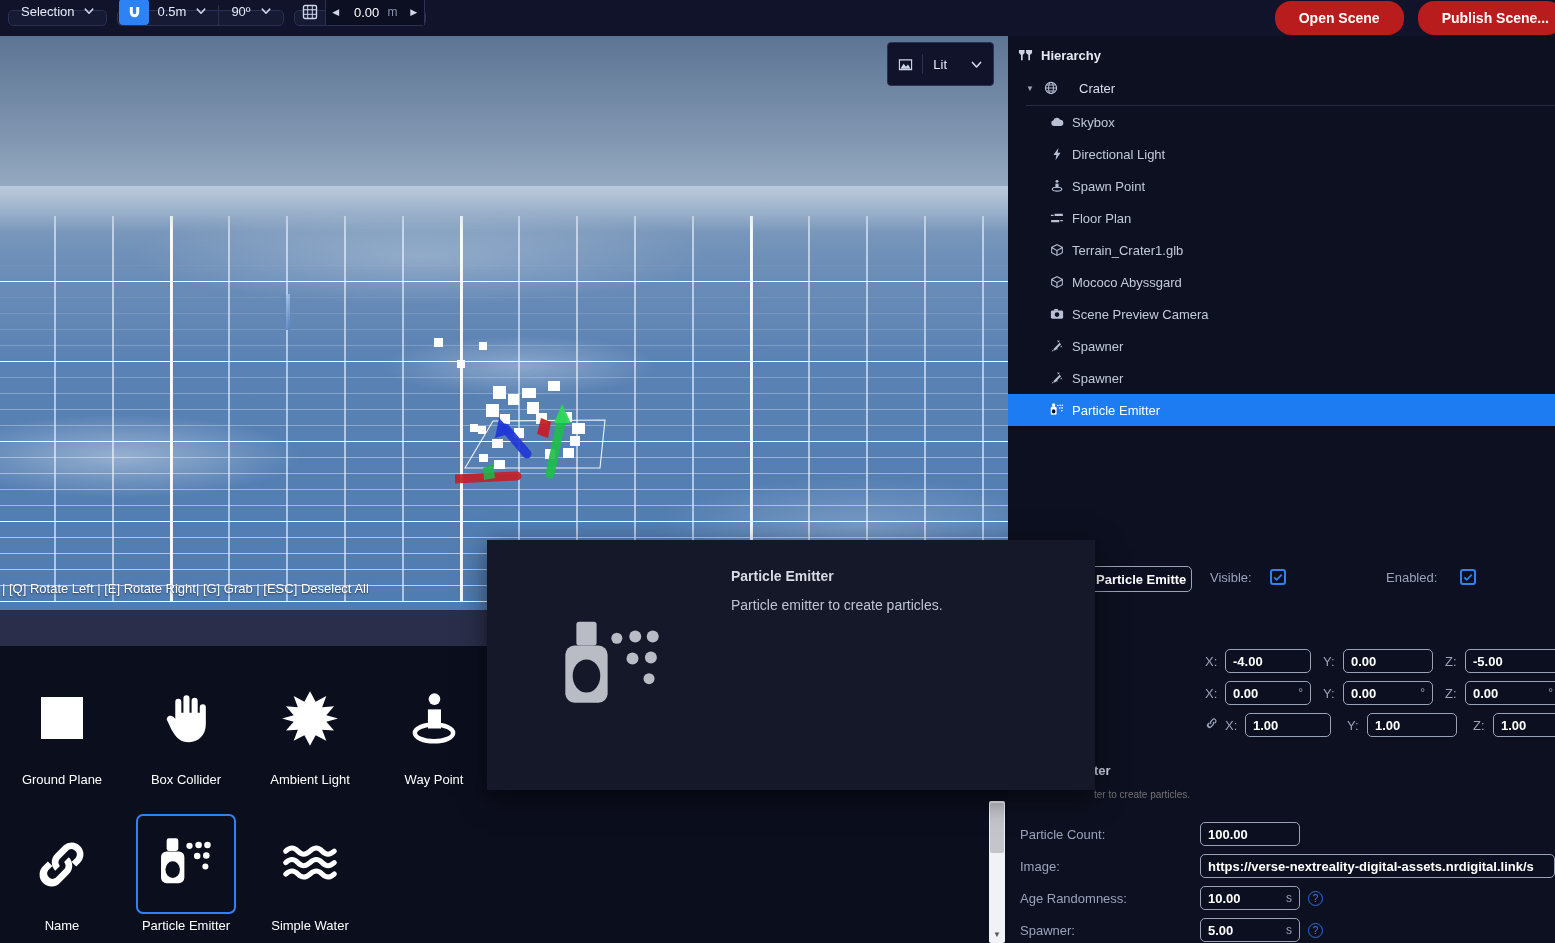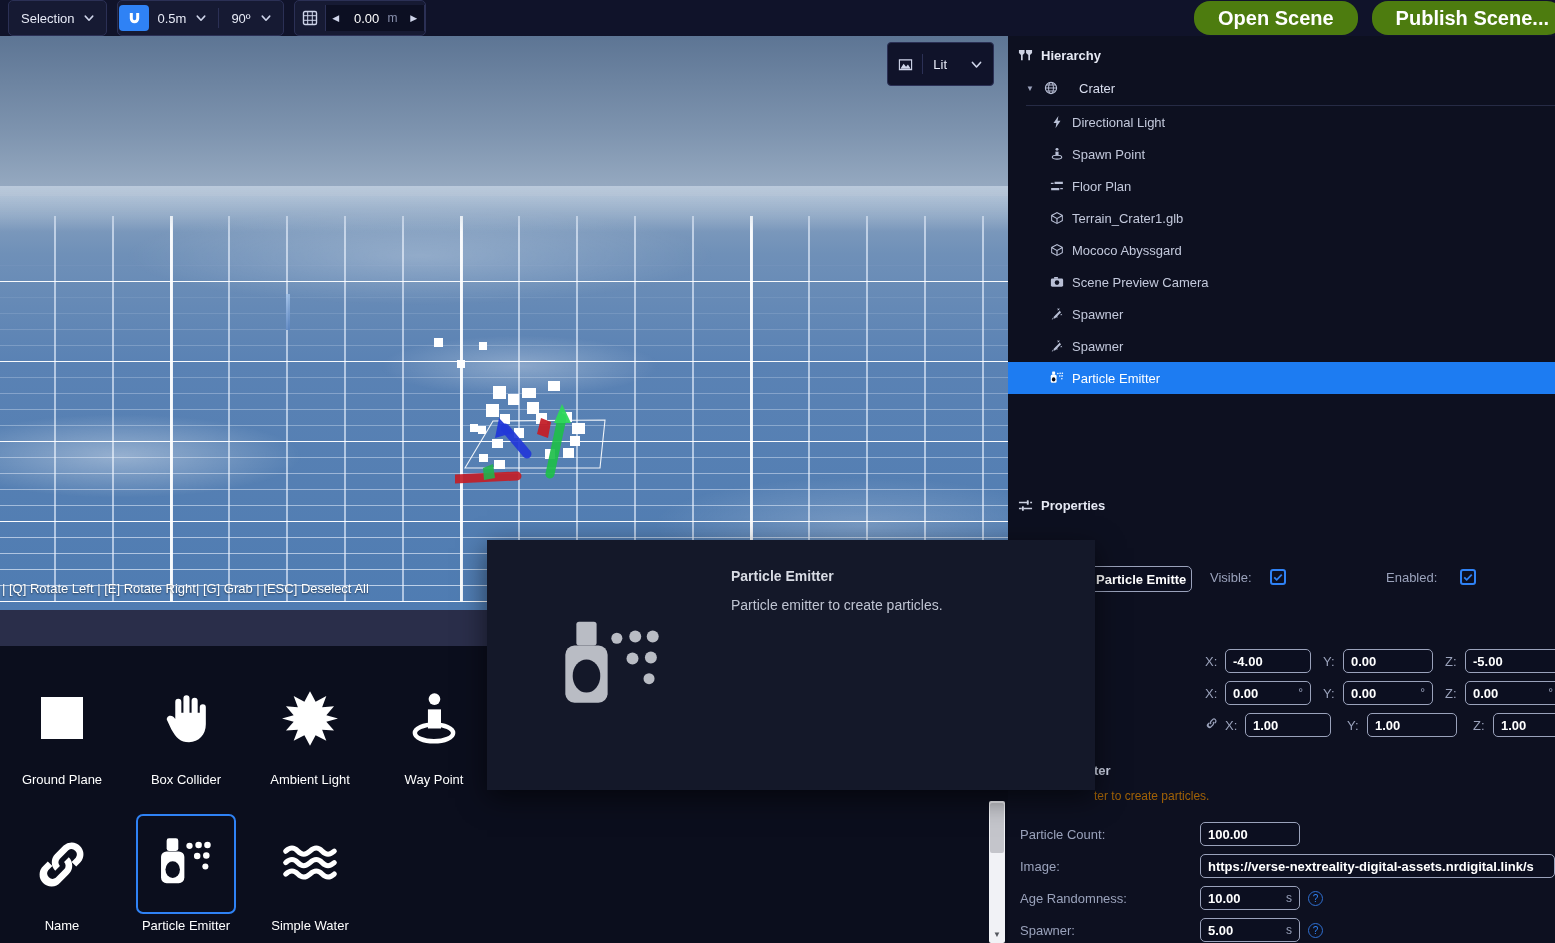--- a/index.html
+++ b/index.html
@@ -11,21 +11,21 @@
   }
   #app { position: relative; width: 1555px; height: 943px; }
 
   
   .toolbar {
     position: absolute; left: 0; top: 0; width: 1555px; height: 36px;
     background: #10132a;
     display: flex; align-items: center; gap: 0px;
   }
   .tb-group {
-    display: flex; align-items: center; height: 36px;
+    display: flex; align-items: flex-end; height: 16px;
     background: #161a33; border: 1px solid #2b3055; border-radius: 5px;
     margin-left: 8px;
   }
   .tb-sel {
     display: flex; align-items: center; height: 28px; padding: 0 8px 0 12px;
     color: #e7eaf6; font-size: 13px; white-space: nowrap;
   }
   .chev {
     width: 18px; height: 18px; display: inline-flex;
     align-items: center; justify-content: center; margin-left: 6px;
@@ -49,23 +49,23 @@
   .step-arrow {
     width: 20px; height: 26px; display: flex; align-items: center; justify-content: center;
     color: #cfd5ea; font-size: 9px;
   }
   .step-num {
     color: #ffffff; font-size: 13px; padding: 0 4px; min-width: 42px; text-align: center;
   }
   .step-unit { color: #8990ad; font-size: 12px; padding-right: 6px; }
   .tb-right { margin-left: auto; display: flex; align-items: center; gap: 14px; padding-right: 0px; }
   .pill {
-    background: #4d7c0f; color: #fff; border-radius: 16px;
+    background: #b91c1c; color: #fff; border-radius: 16px;
     height: 34px; padding: 0 24px; display: flex; align-items: center;
-    font-size: 20px; font-weight: bold; white-space: nowrap;
+    font-size: 14px; font-weight: bold; white-space: nowrap;
   }
   .pill.cut { padding-right: 14px; margin-right: -8px; }
 
   
   .viewport {
     position: absolute; left: 0; top: 36px; width: 1008px; height: 574px;
     overflow: hidden;
   }
   .sky {
     position: absolute; left: 0; top: 0; width: 1008px; height: 170px;
@@ -238,21 +238,21 @@
     background: #0c0f20; display: flex; align-items: center; justify-content: center;
   }
   .cb svg { width: 12px; height: 12px; stroke: #2f82f5; fill: none; stroke-width: 2.4; }
   .axis-lab { color: #9aa2bb; font-size: 13px; width: 14px; }
   .helpi {
     width: 15px; height: 15px; border-radius: 50%; border: 1px solid #2f6fd0;
     color: #2f82f5; font-size: 10px; display: flex; align-items: center; justify-content: center;
   }
   .link-icon svg { width: 14px; height: 14px; fill: #9aa2bb; }
   .sect-title { color: #cdd3e5; font-size: 13px; font-weight: bold; }
-  .sect-desc { color: #a16207; font-size: 12px; text-align: center; }
+  .sect-desc { color: #737373; font-size: 10px; text-align: center; }
 </style>
 </head>
 <body>
 
 <div id="app">
 
   <div class="toolbar">
     <div class="tb-group">
       <div class="tb-sel">
         <span>Selection</span>
@@ -543,20 +543,28 @@
               <path d="M1.8 8h12.4M2.9 4.6h10.2M2.9 11.4h10.2" stroke="#b9c0d6" stroke-width="1.1"></path>
             </svg>
         </span>
         <span class="tl">Crater</span>
       </div>
       <div class="tree-div"></div>
       <div id="tree-items">
           <div class="tree-row child">
             <span class="ti">
               <svg viewBox="0 0 16 16">
+                <path d="M4.4 12.6a3.3 3.3 0 0 1-.4-6.5 4 4 0 0 1 7.5-.7 2.9 2.9 0 0 1 .3 7.2Z"></path>
+              </svg>
+            </span>
+            <span class="tl">Skybox</span>
+          </div>
+          <div class="tree-row child">
+            <span class="ti">
+              <svg viewBox="0 0 16 16">
                 <path d="M9.6 1 4 9h3.3l-1 6 5.7-8.4H8.7Z"></path>
               </svg>
             </span>
             <span class="tl">Directional Light</span>
           </div>
           <div class="tree-row child">
             <span class="ti">
               <svg viewBox="0 0 16 16">
                 <circle cx="8" cy="2.7" r="1.7"></circle>
                 <path d="M6.2 5.3h3.6v4.4H6.2Z"></path>
@@ -637,30 +645,20 @@
                 <circle cx="20.7" cy="8.4" r="1.4"></circle>
                 <circle cx="20.3" cy="13.1" r="1.3"></circle>
               </svg>
             </span>
             <span class="tl">Particle Emitter</span>
           </div>
         </div>
     </div>
 
     <div class="props">
-      <div class="panel-header">
-        <span class="ph-icon">
-          <svg viewBox="0 0 16 16">
-              <path d="M1 4h10v1.5H1Zm12 0h2v1.5h-2ZM1 10.5h3V12H1Zm5 0h9V12H6Z"></path>
-              <rect x="9.4" y="2.4" width="2" height="4.8" rx=".6"></rect>
-              <rect x="4.2" y="8.9" width="2" height="4.8" rx=".6"></rect>
-            </svg>
-        </span>
-        <span class="panel-title">Properties</span>
-      </div>
 
       <div class="prop-row" style="left:12px; top:78px;">
         <span class="prop-label">Name:</span>
       </div>
       <div class="fld" style="position:absolute; left:80px; top:74px; width:104px; height:26px;">Particle Emitte</div>
       <div class="prop-row" style="left:202px; top:78px;">
         <span class="prop-label">Visible:</span>
       </div>
       <div class="cb" style="position:absolute; left:262px; top:77px;">
         <svg viewBox="0 0 16 16">

